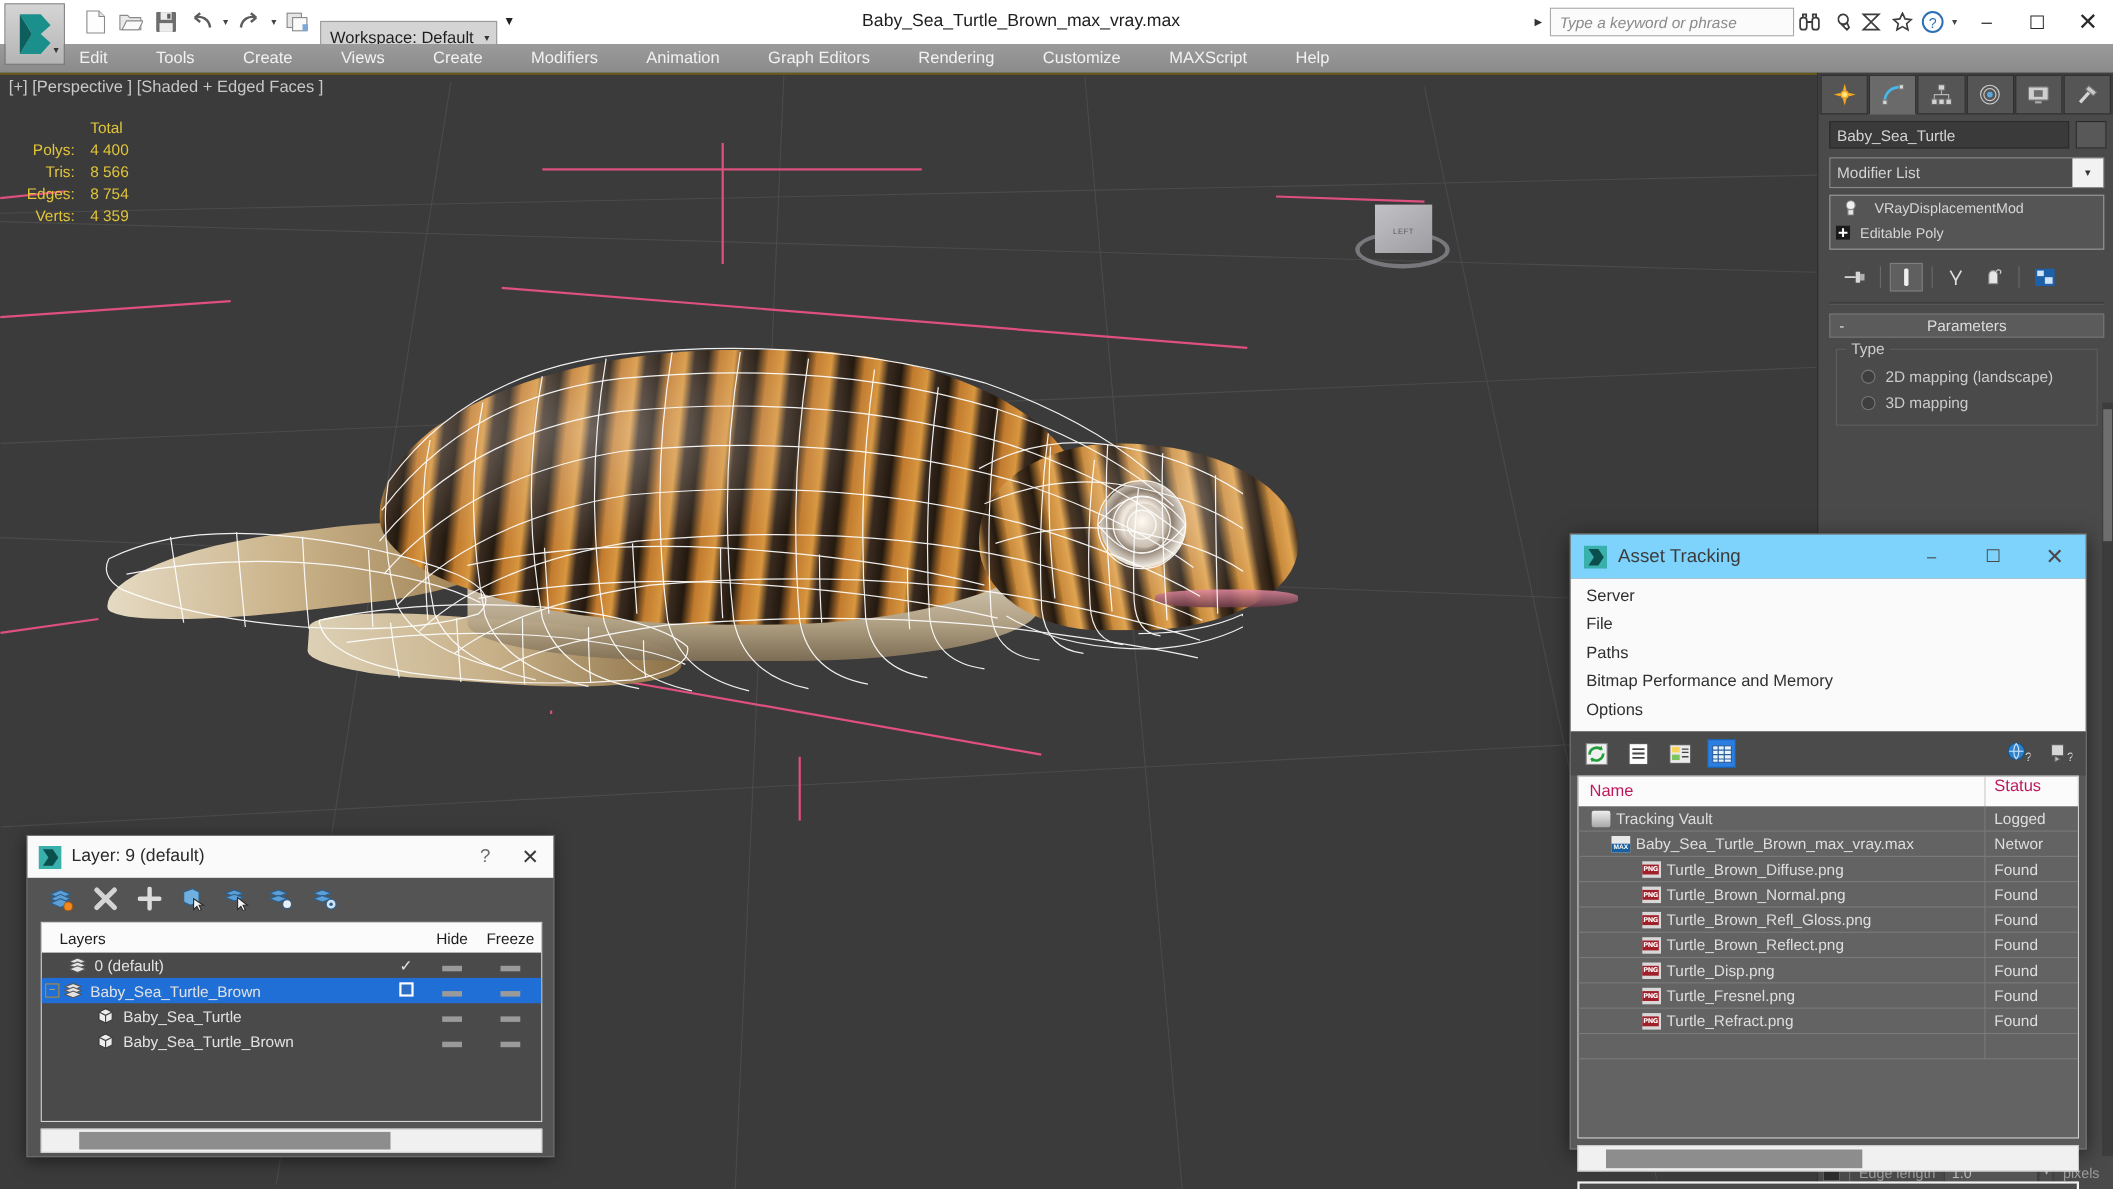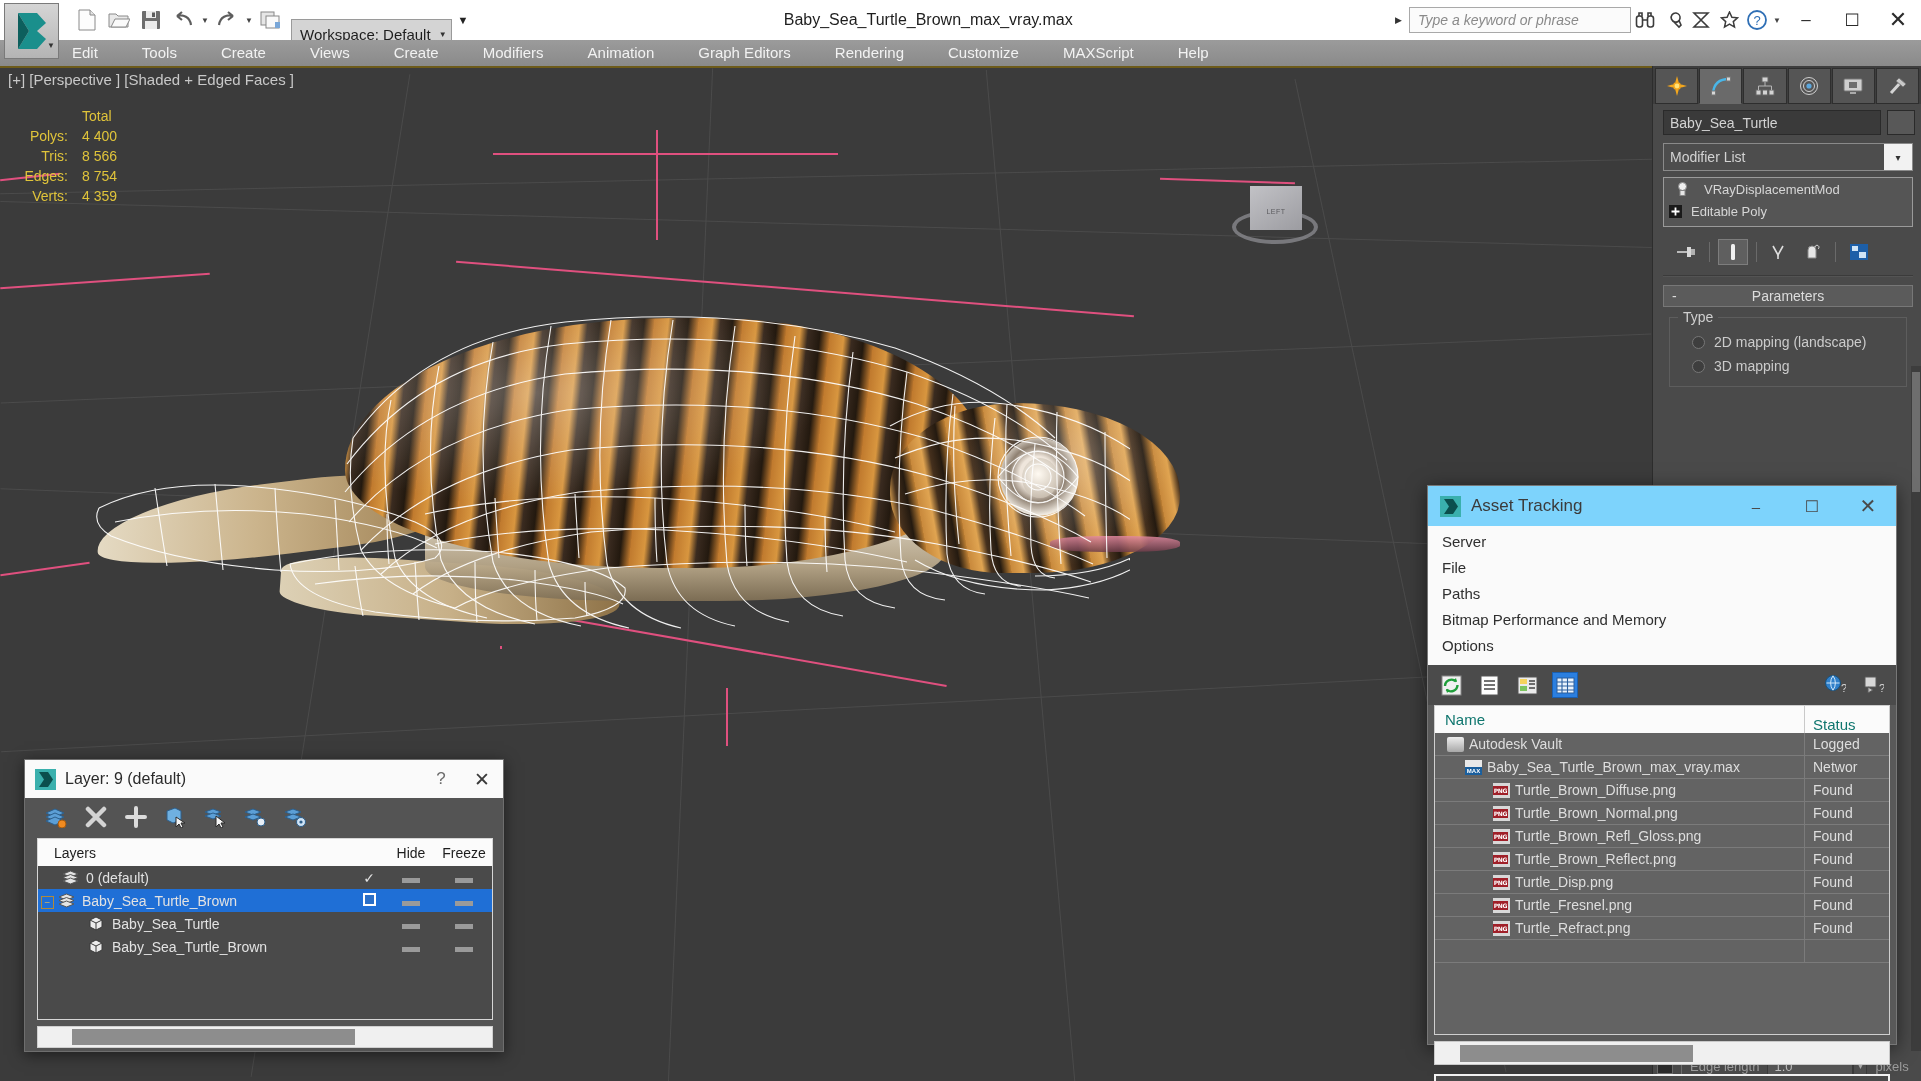--- a/index.html
+++ b/index.html
@@ -167,21 +167,21 @@
   .ld-list{ margin:2px 10px 0 12px; background:#4a4a4a; border:1px solid #d6d6d6; height:182px;
     display:flex; flex-direction:column; }
   .ld-head{ height:27px; background:#fbfbfb; display:flex; align-items:center;
     font-size:14px; color:#1d1d1d; }
   .ld-head .c1{ flex:1; padding-left:16px; }
   .ld-head .c2{ width:34px; }
   .ld-head .c3{ width:50px; text-align:center; }
   .ld-head .c4{ width:56px; text-align:center; }
   .ld-row{ height:23px; display:flex; align-items:center; font-size:14px; color:#e2e2e2; }
   .ld-row.sel{ background:#1f6fd6; }
-  .ld-row .n{ flex:1; display:flex; align-items:flex-end; }
+  .ld-row .n{ flex:1; display:flex; align-items:center; }
   .ld-exp{ width:13px; height:13px; border:1px solid #b08a3a; color:#d8b25e; font-size:10px;
     line-height:11px; text-align:center; margin-left:3px; }
   .ld-lico{ width:18px; height:16px; margin:0 6px 0 4px; display:flex; align-items:center; }
   .ld-row .c2{ width:34px; text-align:center; }
   .ld-row .c3{ width:50px; text-align:center; }
   .ld-row .c4{ width:56px; text-align:center; }
   .dash{ display:inline-block; width:18px; height:5px; background:#9a9a9a; }
   .ld-hscroll{ margin:6px 10px 0 12px; height:22px; background:#f0f0f0; border:1px solid #cfcfcf;
     display:flex; align-items:center; }
   .ld-hscroll i{ display:block; width:283px; height:16px; background:#8d8d8d; margin-left:34px; }
@@ -198,22 +198,22 @@
   .at-wb.cl{ font-size:20px; }
   .at-menu{ background:#fafafa; padding:3px 0 6px 14px; }
   .at-menu .mrow{ display:flex;flex-direction:column; }
   .at-mi{ font-size:15px; color:#2f2f2f; margin-right:28px; line-height:26px; }
   .at-mi.last{ margin-right:0; }
   .at-tools{ height:40px; background:#4b4b4b; display:flex; align-items:center; padding:0 10px; gap:12px; }
   .at-tb{ width:26px; height:26px; display:flex; align-items:center; justify-content:center; }
   .at-tb.on{ background:#2b7fe0; border:1px solid #1b5fb0; }
   .at-spacer{ flex:1; }
   .at-list{ margin:0 6px; background:#636363; border:1px solid #cfcfcf; height:330px; }
-  .at-head{ height:27px; background:#fbfbfb; display:flex; align-items:flex-end; font-size:15px;
-    color:#0f766e; }
+  .at-head{ height:27px; background:#fbfbfb; display:flex; align-items:flex-start; font-size:15px;
+    color:#be185d; }
   .at-head .n{ flex:1; padding-left:10px; border-right:1px solid #c9c9c9; height:27px; line-height:27px;}
   .at-head .s{ width:84px; padding-left:8px; }
   .at-row{ height:23px; display:flex; align-items:center; font-size:14px; color:#dedede;
     border-bottom:1px solid #7b7b7b; }
   .at-row .n{ flex:1; display:flex; align-items:center; border-right:1px solid #7b7b7b; height:23px; }
   .at-row .s{ width:84px; padding-left:8px; white-space:nowrap; overflow:hidden; }
   .at-fico{ width:17px; height:15px; margin-right:5px; display:flex; align-items:center; }
   .ai1{ padding-left:12px; } .ai2{ padding-left:30px; } .ai3{ padding-left:44px; } .ai4{ padding-left:58px; }
   .at-hscroll{ margin:6px 6px 0 6px; height:24px; background:#f0f0f0; border:1px solid #c9c9c9;
     display:flex; align-items:center; }
@@ -875,21 +875,21 @@
       <span class="n">Name</span>
       <span class="s">Status</span>
     </div>
 
     <div class="at-row">
       <span class="n">
           <span class="ai1"></span>
         <span class="at-fico">
             <span class="vault-ico"></span>
           </span>
-        <span>Autodesk Vault</span>
+        <span>Tracking Vault</span>
         </span>
       <span class="s">Logged</span>
     </div>
     <div class="at-row">
       <span class="n">
           <span class="ai2"></span>
         <span class="at-fico">
             <span class="max-ico">
               <b>MAX</b>
             </span>

